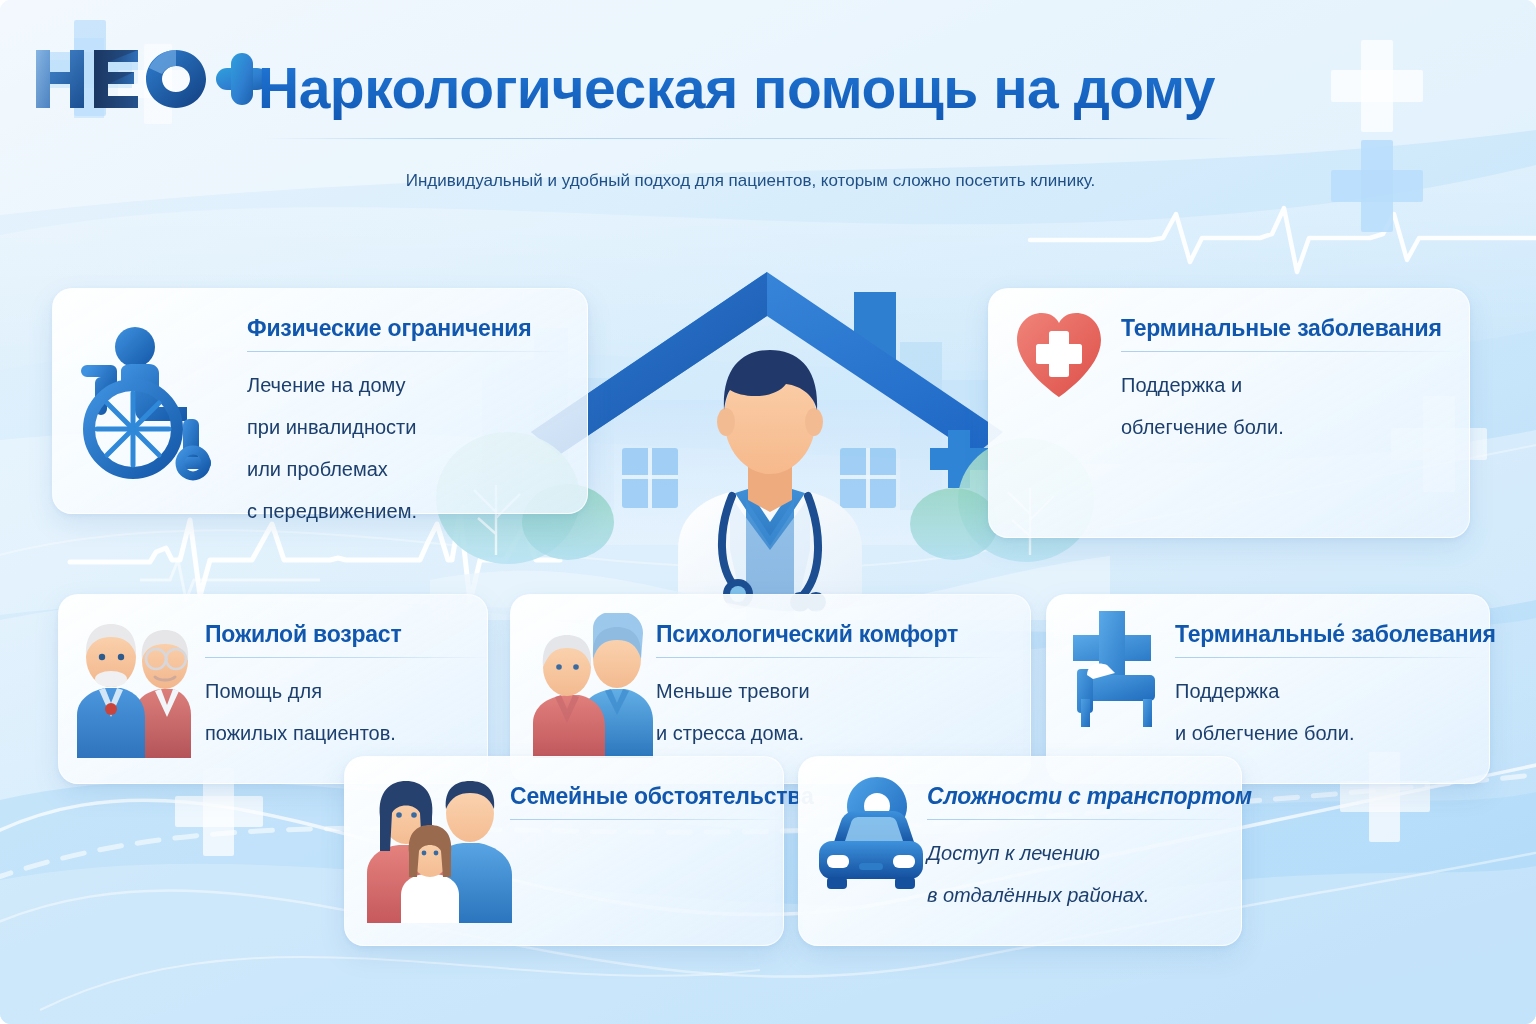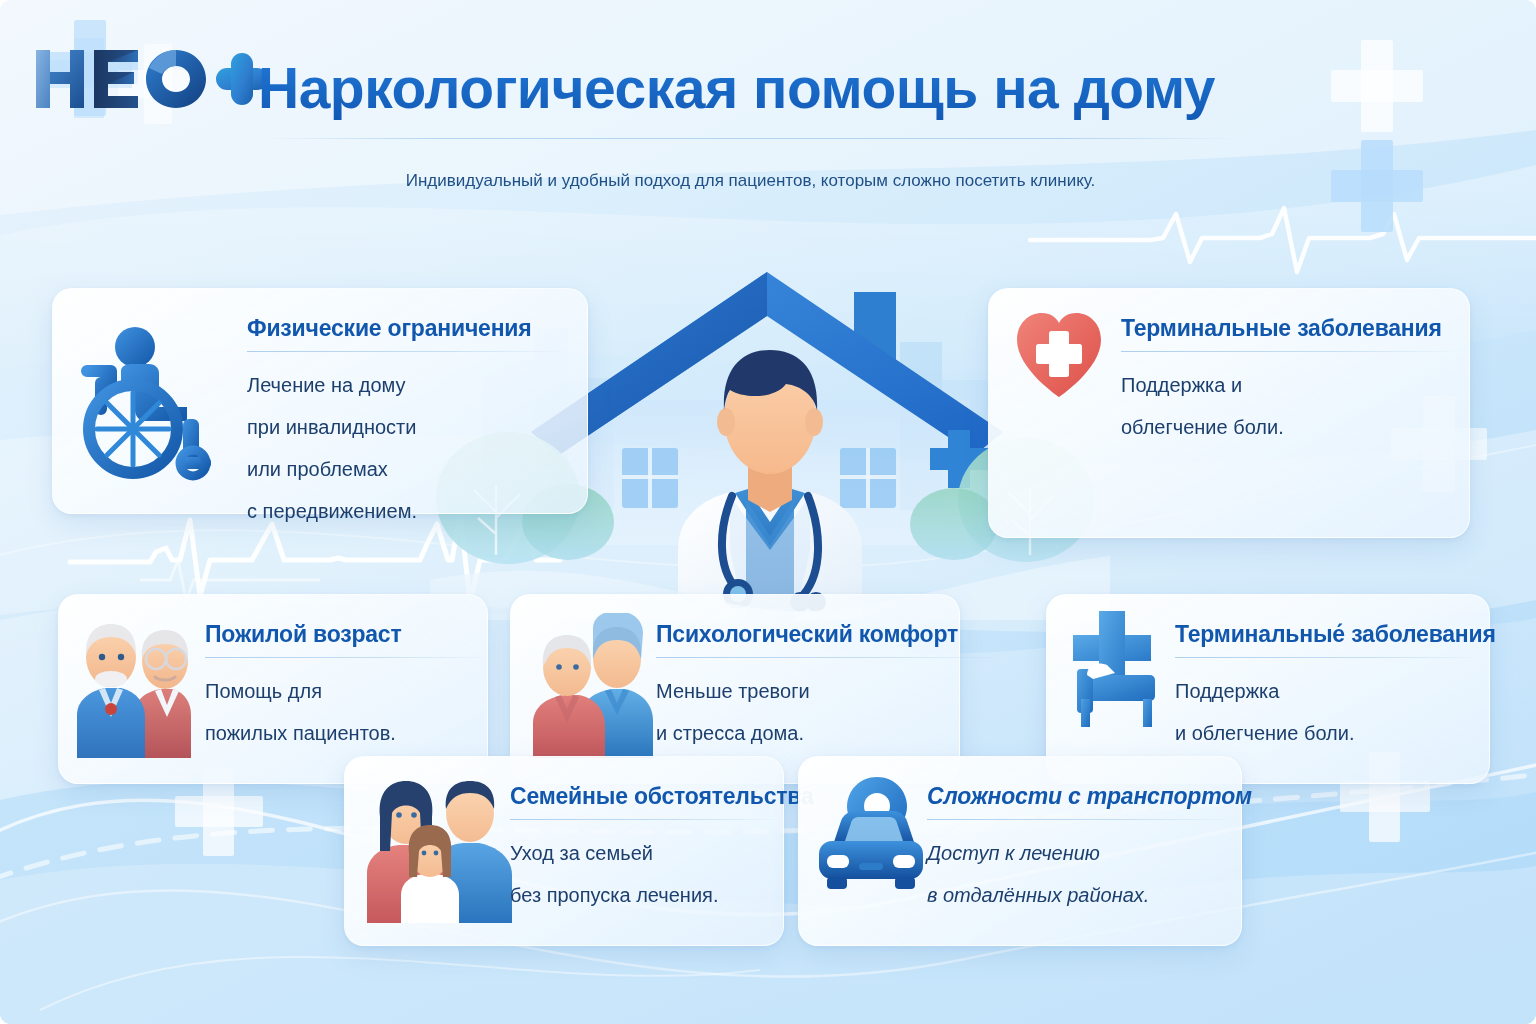--- a/index.html
+++ b/index.html
@@ -131,21 +131,21 @@
   
   #card-physical { left: 52px;   top: 288px; width: 536px; height: 226px; }
   #card-physical .card-body { left: 194px; width: 320px; }
 
   #card-terminal-top { left: 988px; top: 288px; width: 482px; height: 250px; }
   #card-terminal-top .card-body { left: 132px; width: 340px; }
 
   #card-elderly { left: 58px; top: 594px; width: 430px; height: 190px; }
   #card-elderly .card-body { left: 138px; width: 285px; margin-left: 8px; }
 
-  #card-psych { left: 510px; top: 594px; width: 450px; height: 190px; }
+  #card-psych { left: 510px; top: 594px; width: 521px; height: 190px; }
   #card-psych .card-body { left: 145px; width: 350px; }
 
   #card-terminal-bottom { left: 1046px; top: 594px; width: 444px; height: 190px; }
   #card-terminal-bottom .card-body { left: 128px; width: 310px; }
 
   #card-family { left: 344px; top: 756px; width: 440px; height: 190px; }
   #card-family .card-body { left: 165px; width: 270px; }
 
   #card-transport { left: 798px; top: 756px; width: 444px; height: 190px; }
   #card-transport .card-body { left: 128px; width: 310px; font-style: italic; }
@@ -617,22 +617,20 @@
 
       <path d="M34,150 L34,122 C34,110 44,102 58,101 L68,101 C82,102 92,110 92,122 L92,150 Z" fill="#ffffff"></path>
       <ellipse cx="63" cy="80" rx="20" ry="24" fill="url(#skinF)"></ellipse>
       <path d="M42,80 C40,60 50,52 63,52 C76,52 86,60 84,80 L84,104 L76,104 L74,78 C70,70 56,70 52,78 L50,104 L42,104 Z" fill="#9a6a4e"></path>
       <circle cx="57" cy="80" r="2.4" fill="#3a6ba0"></circle>
       <circle cx="69" cy="80" r="2.4" fill="#3a6ba0"></circle>
     </svg>
     <div class="card-body">
       <div class="card-title">Семейные обстоятельства</div>
       <div class="card-rule"></div>
-      <div class="card-desc">Уход за семьей
-без пропуска лечения.</div>
     </div>
   </div>
 
   <div class="card" id="card-transport">
     <svg class="card-icon" width="112" height="140" viewBox="0 0 112 140" style="top:16px;left:16px;">
       <defs>
         <linearGradient id="carG" x1="0" y1="0" x2="0" y2="1">
           <stop offset="0%" stop-color="#3d91dd"></stop>
             <stop offset="100%" stop-color="#14509e"></stop>
         </linearGradient>

